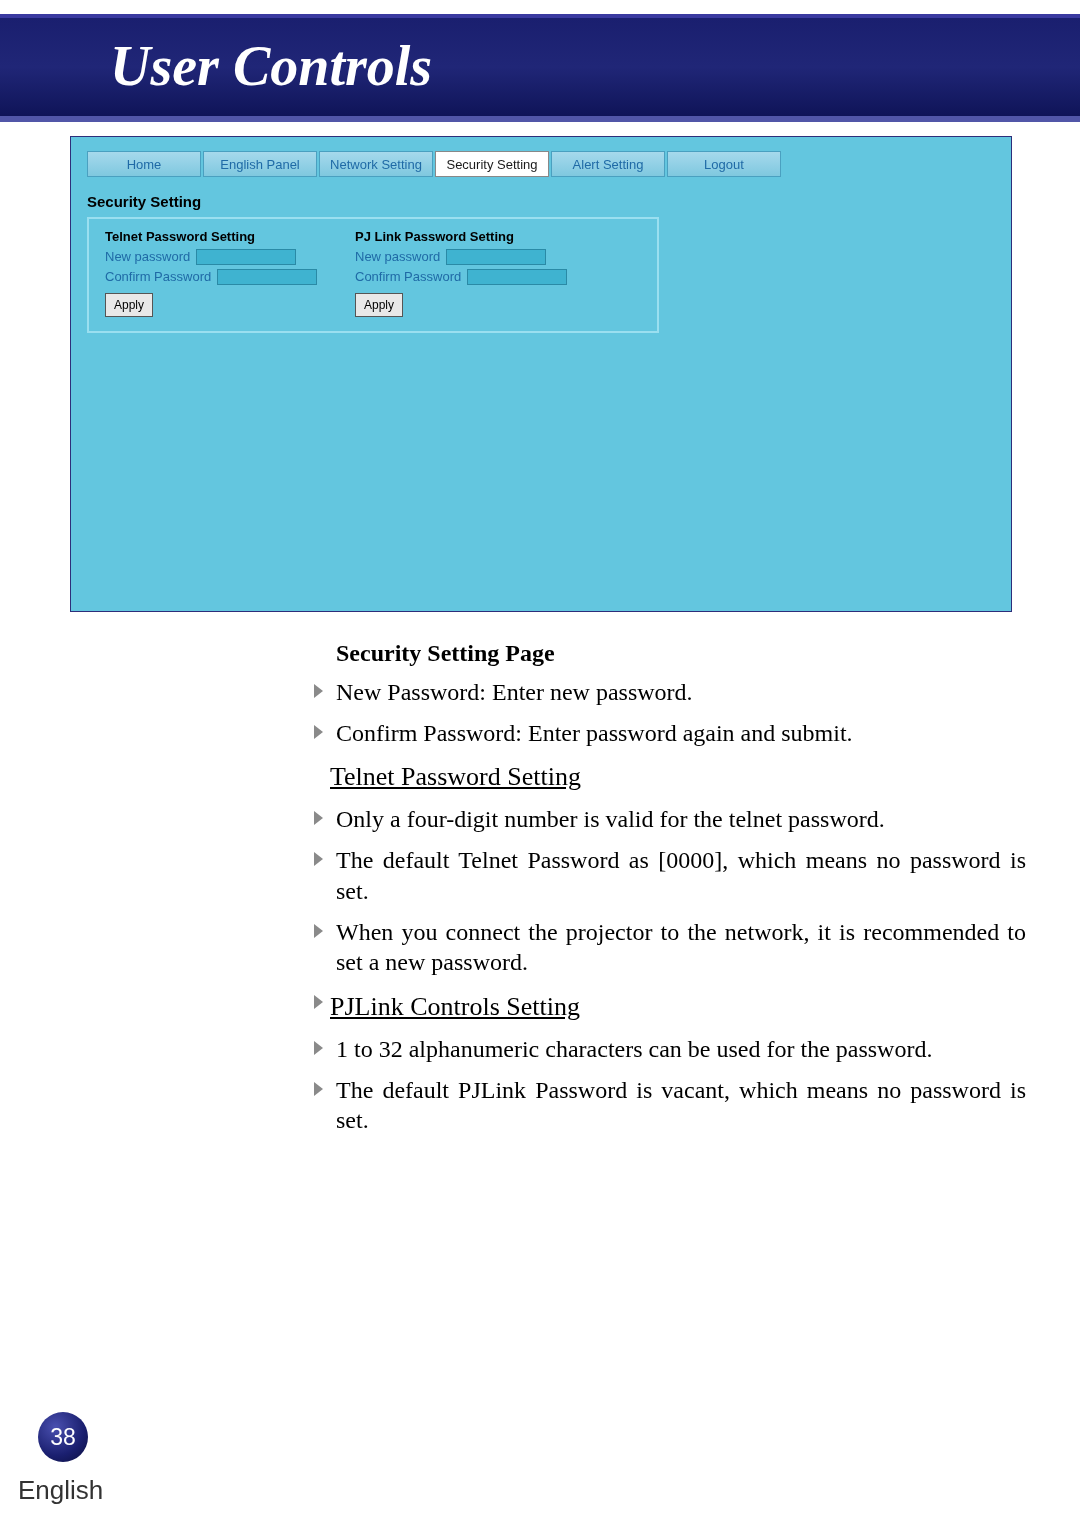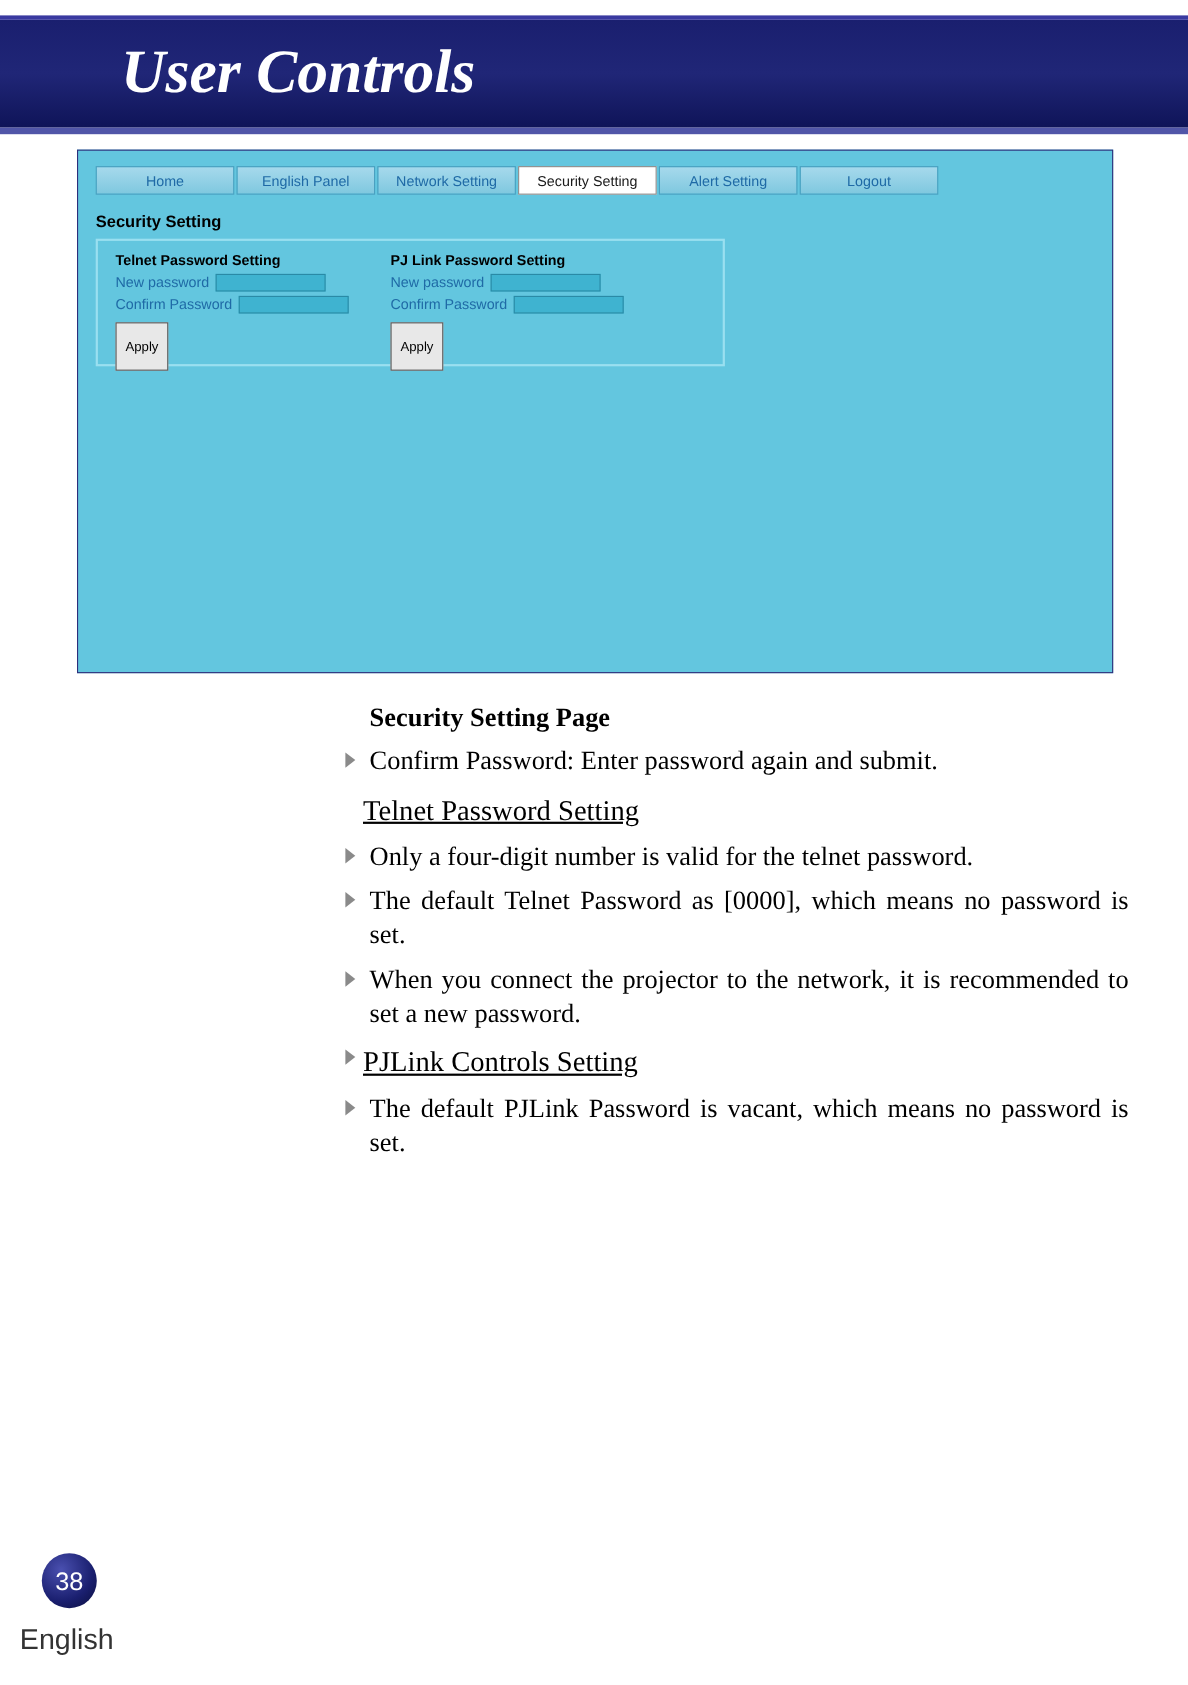--- a/index.html
+++ b/index.html
@@ -11,36 +11,36 @@
     background: linear-gradient(to bottom, #1a1f6f 0%, #202677 50%, #0f1458 100%);
     border-top: 4px solid #3a3aa0; border-bottom: 6px solid #5156a8; }
   .header-title { position: absolute; left: 110px; top: 16px; font-style: italic; font-weight: bold;
     font-size: 56px; color: #fff; font-family: 'Palatino Linotype', Palatino, Georgia, serif; }
   .header-top-line { position: absolute; top: 0; left: 0; width: 1080px; height: 14px; background: #fff; }
 
   
   .screenshot { position: absolute; left: 70px; top: 136px; width: 942px; height: 476px;
     background: #63c6df; border: 1px solid #2e2e7a; }
   .ss-tabs { position: absolute; left: 16px; top: 14px; display: flex; gap: 2px; }
-  .ss-tab { width: 126px; height: 26px; line-height: 26px; text-align: center; font-size: 13px;
+  .ss-tab { width: 114px; height: 26px; line-height: 26px; text-align: center; font-size: 13px;
     color: #1f6aa6; background: linear-gradient(#a6d9ec, #7fc8df); border: 1px solid #4aa0c0;
     font-family: Arial, sans-serif; }
   .ss-tab.active { background: #fff; color: #1a1a1a; border: 1px solid #888; }
   .ss-section-title { position: absolute; left: 16px; top: 56px; font-size: 15px; font-weight: bold;
     color: #000; font-family: Arial, sans-serif; }
   .ss-body { position: absolute; left: 16px; top: 80px; width: 572px; height: 116px;
     border: 2px solid #9adff0; background: transparent; }
   .ss-col { position: absolute; top: 8px; font-size: 13px; color: #1f6aa6; font-family: Arial, sans-serif; }
   .ss-col.left { left: 16px; }
   .ss-col.right { left: 266px; }
   .ss-row { height: 20px; line-height: 20px; display: flex; align-items: center; }
   .ss-row b { color: #000; font-weight: bold; }
   .ss-input { display: inline-block; width: 100px; height: 16px; background: #3fb3d0;
     border: 1px solid #2a8aa6; margin-left: 6px; }
-  .ss-apply { display: inline-block; margin-top: 6px; padding: 14px 8px; font-size: 12px;
+  .ss-apply { display: inline-block; margin-top: 6px; padding: 4px 8px; font-size: 12px;
     background: #e8e8e8; border: 1px solid #555; color: #000; font-family: Arial, sans-serif; }
 
   
   .content { position: absolute; left: 306px; top: 640px; width: 720px;
     font-family: 'Palatino Linotype', Palatino, Georgia, serif; color: #000; }
   .content h1 { font-size: 24px; font-weight: bold; margin-bottom: 10px; margin-left: 30px; }
   .content p.intro { font-size: 24px; line-height: 1.3; margin-bottom: 18px; }
   .bullet-list { margin-left: 0; }
   .bullet-item { position: relative; padding-left: 30px; font-size: 24px; line-height: 1.28;
     margin-bottom: 10px; text-align: justify; }
@@ -104,32 +104,34 @@
           </div>
         <span class="ss-apply">Apply</span>
       </div>
     </div>
   </div>
 
   <div class="content">
     <h1>Security Setting Page</h1>
 
     <div class="bullet-list">
+      <div class="bullet-item"><span class="tri"></span><span>New Password: Enter new password.</span></div>
       <div class="bullet-item"><span class="tri"></span><span>Confirm Password: Enter password again and submit.</span></div>
     </div>
 
     <div class="sub-h">Telnet Password Setting</div>
     <div class="bullet-list">
       <div class="bullet-item"><span class="tri"></span><span>Only a four-digit number is valid for the telnet password.</span></div>
       <div class="bullet-item"><span class="tri"></span><span>The default Telnet Password as [0000], which means no password is set.</span></div>
       <div class="bullet-item"><span class="tri"></span><span>When you connect the projector to the network, it is recommended to set a new password.</span></div>
       <div class="bullet-item"><span class="tri"></span></div>
     </div>
 
     <div class="sub-h">PJLink Controls Setting</div>
     <div class="bullet-list">
+      <div class="bullet-item"><span class="tri"></span><span>1 to 32 alphanumeric characters can be used for the password.</span></div>
       <div class="bullet-item"><span class="tri"></span><span>The default PJLink Password is vacant, which means no password is set.</span></div>
     </div>
   </div>
 
   <div class="page-badge">38</div>
   <div class="lang-label">English</div>
 </div>
 
 </body></html>

